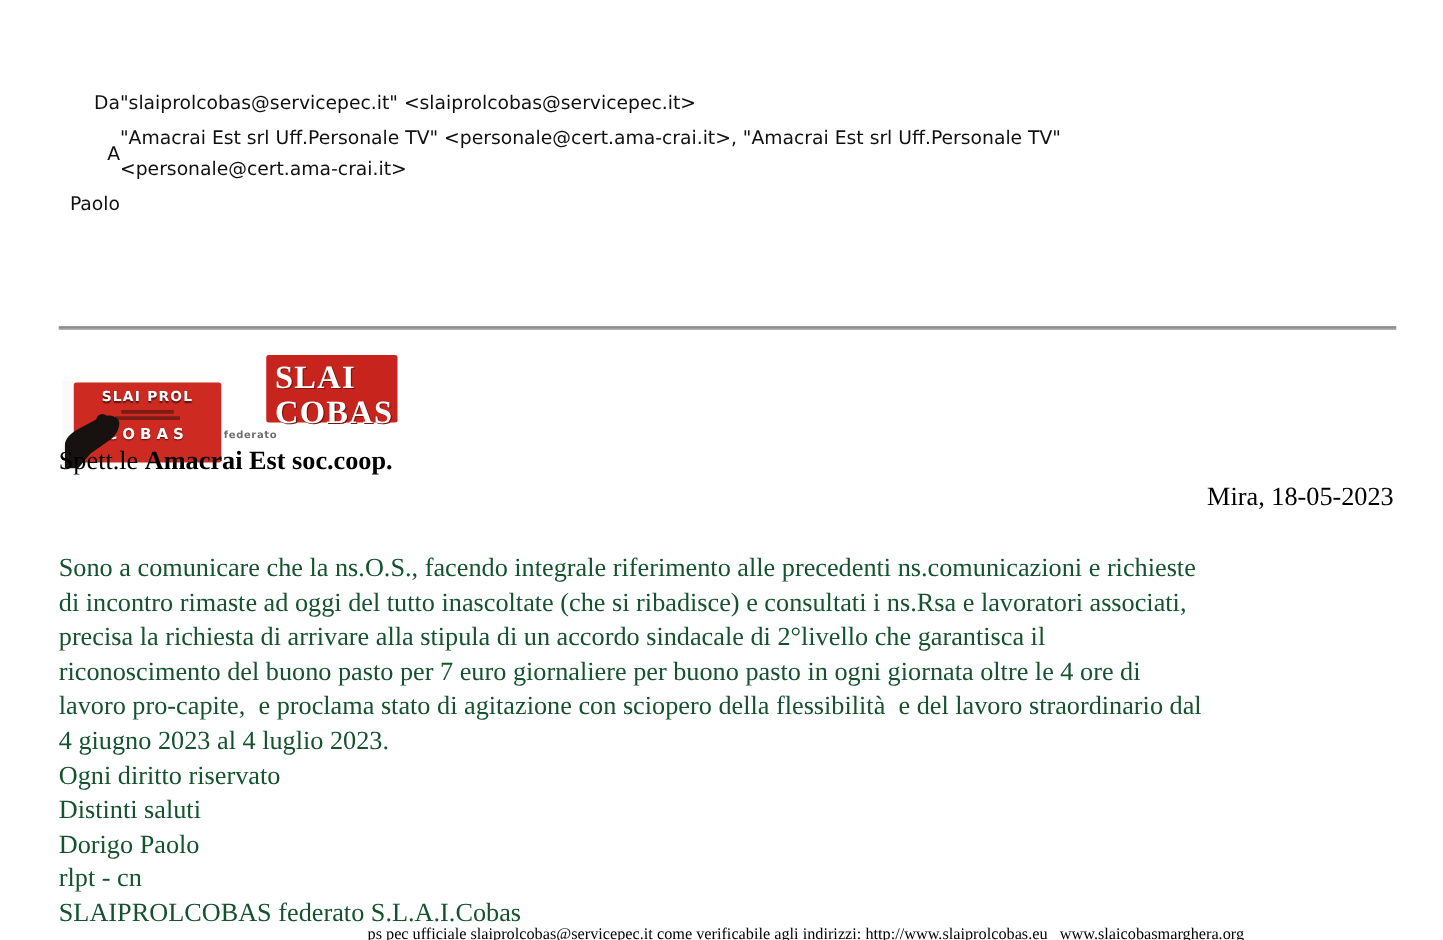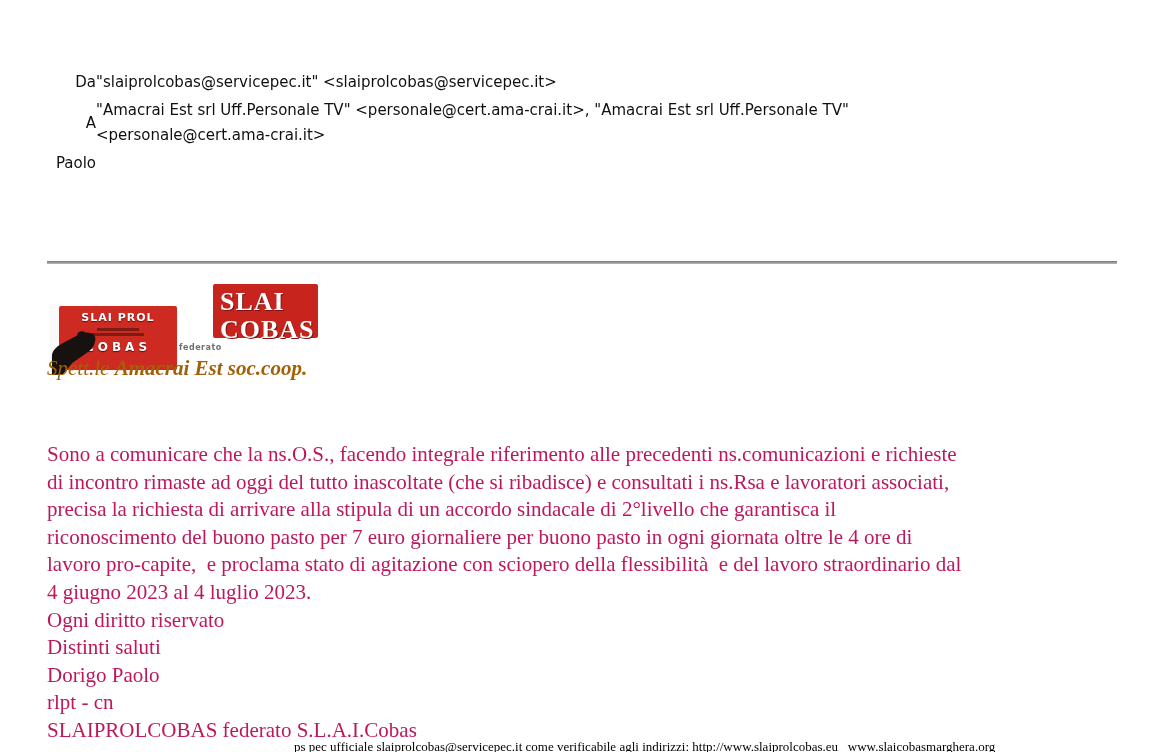--- a/index.html
+++ b/index.html
@@ -117,42 +117,41 @@
     letter-spacing: 1px;
     text-shadow: 1px 1px 0 #7a1410;
   }
 
   
   .salutation {
     position: absolute;
     left: 47px; top: 356px;
     font-family: "Liberation Serif", serif;
     font-size: 21px;
-    color: #a16207;
-    font-style: italic;
+    color: #000000;
   }
   .salutation .company { font-weight: bold; }
 
   .place-date {
     position: absolute;
     left: 47px; top: 385px;
     width: 1068px;
     text-align: right;
     font-family: "Liberation Serif", serif;
     font-size: 21px;
   }
 
   .body-text {
     position: absolute;
     left: 47px; top: 441px;
     font-family: "Liberation Serif", serif;
     font-size: 21px;
     line-height: 27.6px;
     white-space: pre;
-    color: #be185d;
+    color: #14532d;
   }
 
   .footer-note {
     position: absolute;
     left: 294px; top: 739px;
     font-family: "Liberation Serif", serif;
     font-size: 13px;
     white-space: pre;
     color: #000;
   }
@@ -192,20 +191,21 @@
 
   <span class="federato">federato</span>
 
   <div class="logo-right">
     <div class="r1">SLAI</div>
     <div class="r2">COBAS</div>
   </div>
 
   <div class="salutation"><span>Spett.le </span><span class="company">Amacrai Est soc.coop.</span></div>
 
+  <div class="place-date">Mira, 18-05-2023</div>
 
   <div class="body-text">Sono a comunicare che la ns.O.S., facendo integrale riferimento alle precedenti ns.comunicazioni e richieste
 di incontro rimaste ad oggi del tutto inascoltate (che si ribadisce) e consultati i ns.Rsa e lavoratori associati,
 precisa la richiesta di arrivare alla stipula di un accordo sindacale di 2°livello che garantisca il
 riconoscimento del buono pasto per 7 euro giornaliere per buono pasto in ogni giornata oltre le 4 ore di
 lavoro pro-capite,  e proclama stato di agitazione con sciopero della flessibilità  e del lavoro straordinario dal
 4 giugno 2023 al 4 luglio 2023.
 Ogni diritto riservato
 Distinti saluti
 Dorigo Paolo

